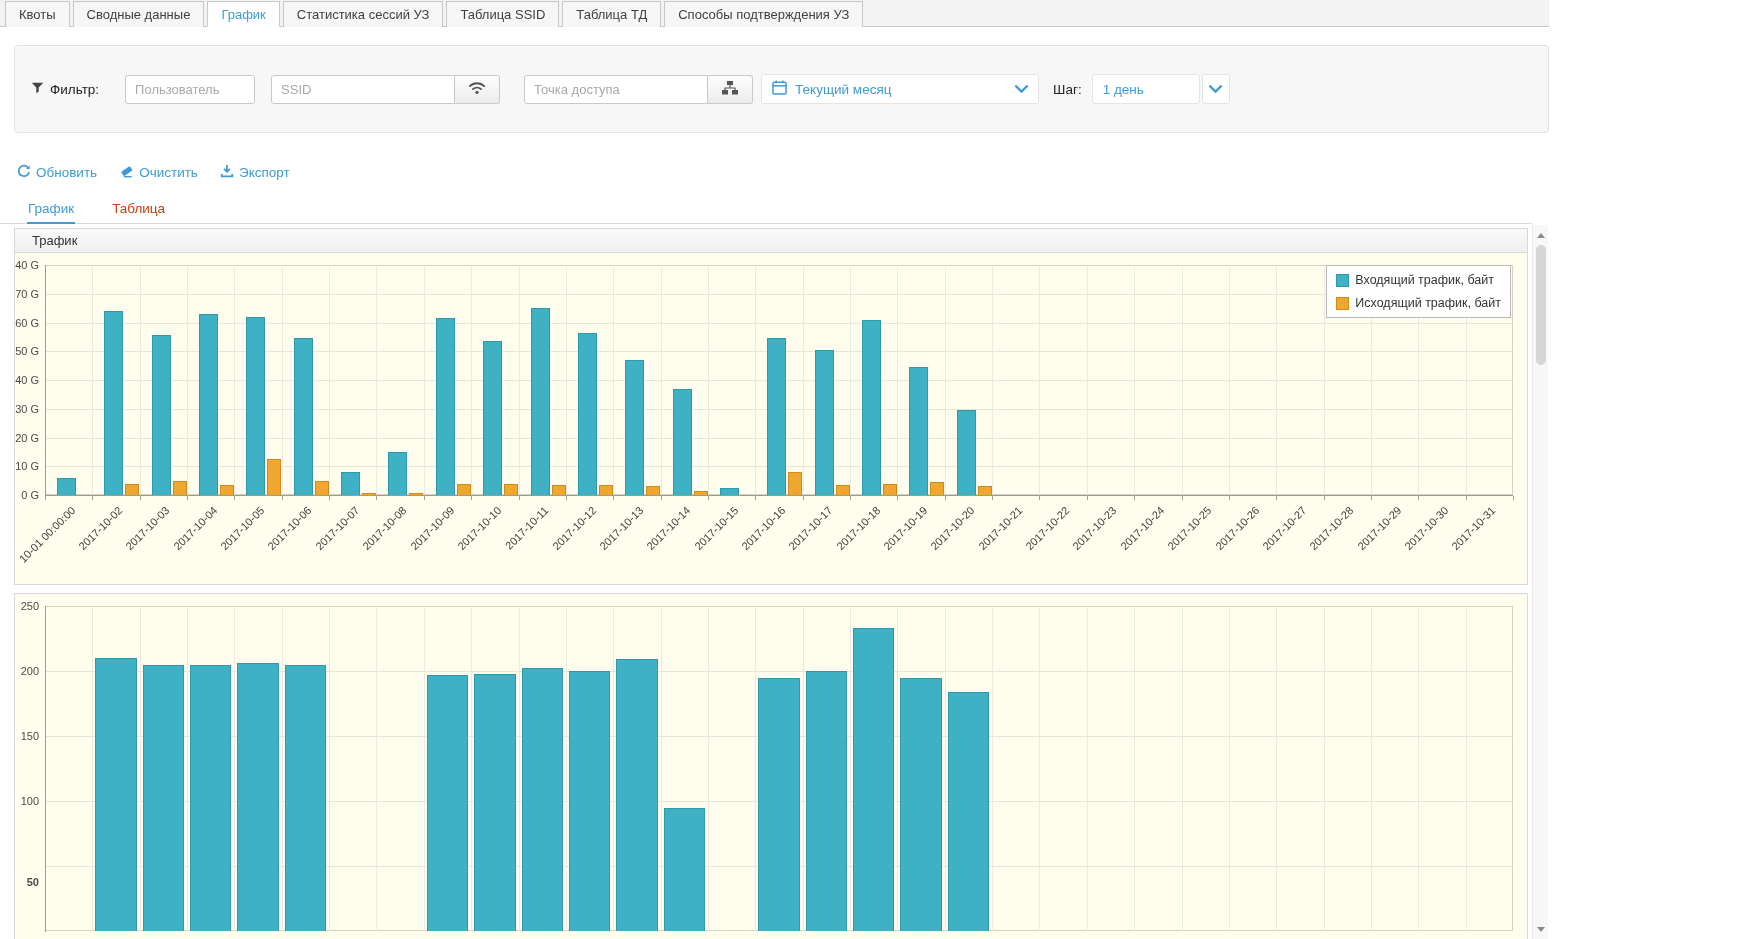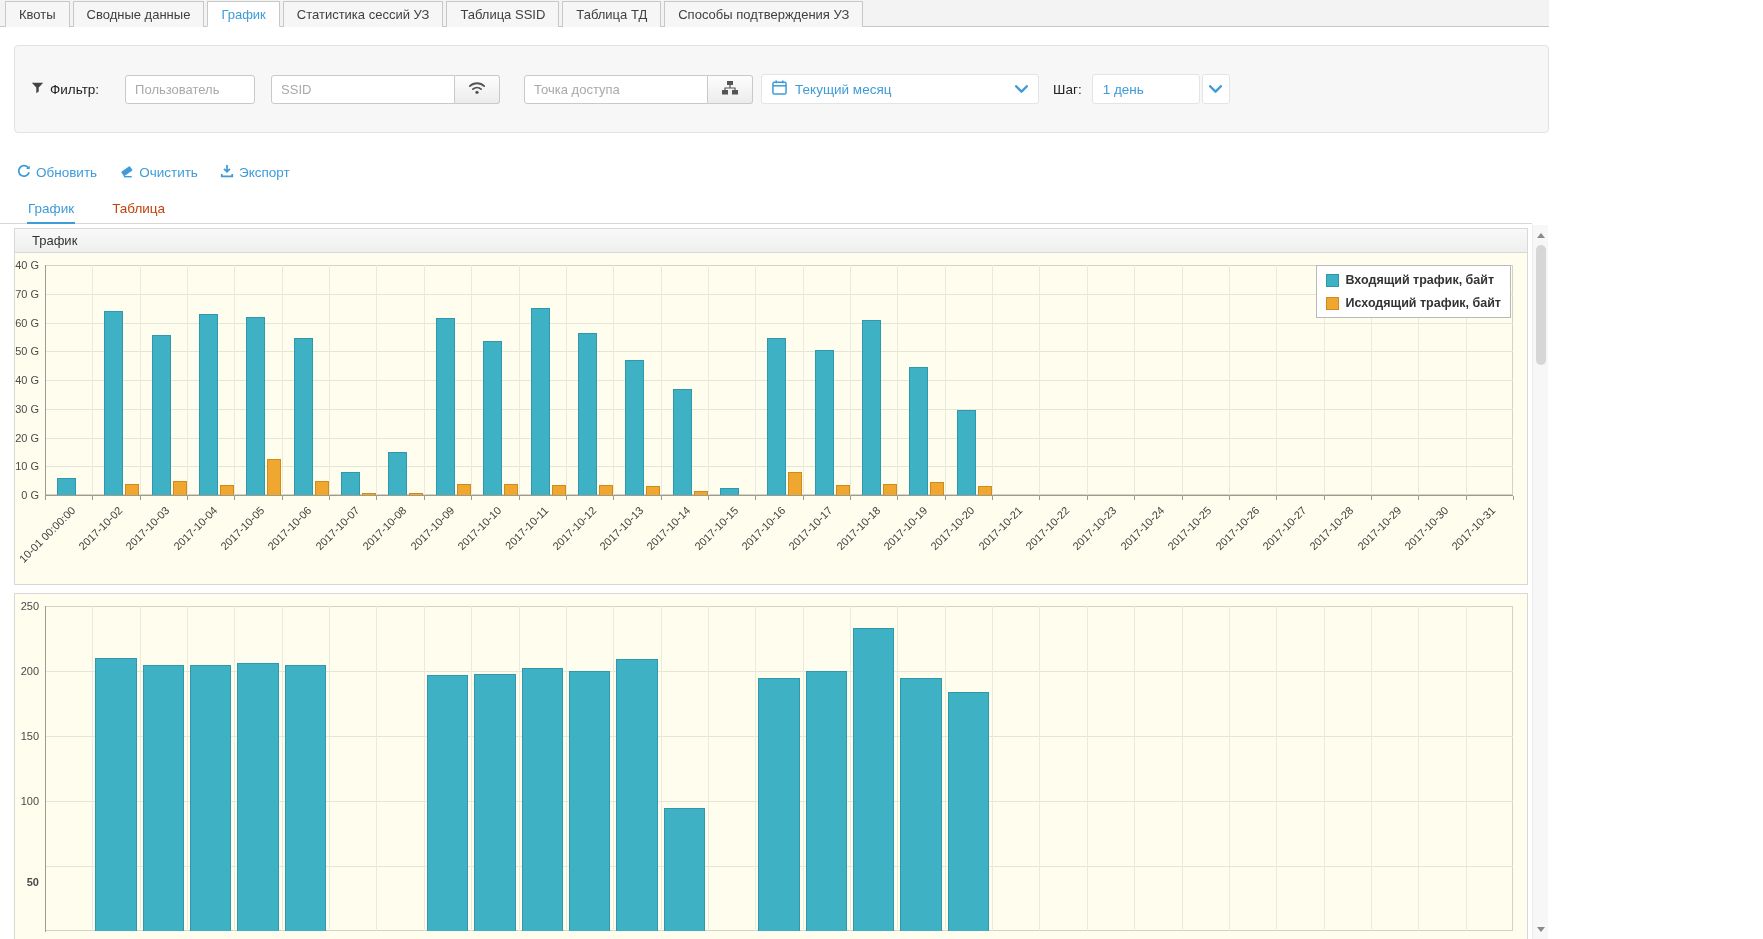--- a/index.html
+++ b/index.html
@@ -59,21 +59,21 @@
   .axis-b{position:absolute;height:1px;background:#9c9c90;}
   .tick{position:absolute;width:1px;height:4px;background:#9c9c90;}
   .bar{position:absolute;}
   .ylab{position:absolute;font-size:11px;color:#4a4a4a;text-align:right;width:26px;white-space:nowrap;}
   .xlab{position:absolute;font-size:11px;color:#3f3f3f;width:110px;text-align:right;white-space:nowrap;
     transform-origin:100% 0;transform:rotate(-45deg);}
   .legend{position:absolute;background:#fff;border:1px solid #b9b9b9;padding:7px 9px;
     display:flex;flex-direction:column;gap:9px;z-index:3;}
   .lrow{display:flex;align-items:center;gap:6px;cursor:pointer;}
   .lswatch{width:13px;height:13px;display:inline-block;}
-  .ltext{font-size:12.5px;color:#333;font-weight:bold;}
+  .ltext{font-size:12.5px;color:#333;}
 
   
   .scrollbar{position:absolute;left:1532px;top:225px;width:16px;height:714px;background:#f7f7f7;
     border-left:1px solid #ebebeb;display:flex;flex-direction:column;align-items:center;
     justify-content:space-between;padding:4px 0;}
   .sb-btn{width:14px;height:12px;display:flex;align-items:center;justify-content:center;cursor:pointer;}
   .tri-up{width:0;height:0;border-left:4px solid transparent;border-right:4px solid transparent;border-bottom:5px solid #8a8a8a;}
   .tri-down{width:0;height:0;border-left:4px solid transparent;border-right:4px solid transparent;border-top:5px solid #8a8a8a;}
   .sb-thumb{position:absolute;top:20px;left:3px;width:10px;height:120px;background:#d6d6d6;border-radius:5px;cursor:pointer;}
 </style>

